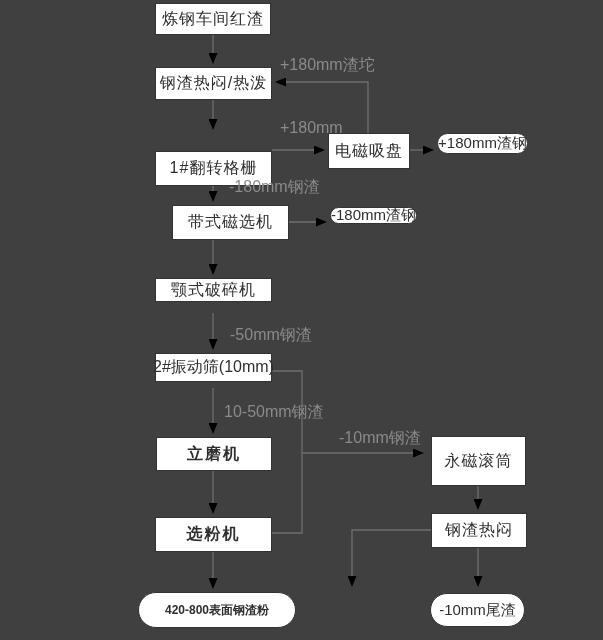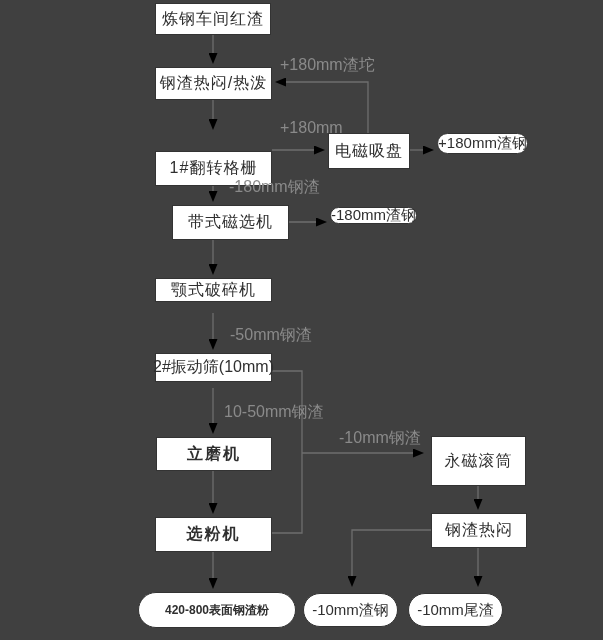--- a/index.html
+++ b/index.html
@@ -116,23 +116,22 @@
   <div class="node" style="left:431px; top:436px; width:95px; height:50px;">永磁滚筒</div>
 
   <div class="node" style="left:431px; top:513px; width:96px; height:35px;">钢渣热闷</div>
 
   <div class="node terminal" style="left:437px; top:133px; width:91px; height:21px;">+180mm渣钢</div>
 
   <div class="node terminal" style="left:330px; top:207px; width:87px; height:17px;">-180mm渣钢</div>
 
   <div class="node terminal bold" style="left:138px; top:592px; width:158px; height:36px;">420-800表面钢渣粉</div>
 
-  <div class="node terminal" style="left:303px; top:593px; width:95px; height:34px;">-10mm渣钢</div>
 
-  <div class="node terminal" style="left:408px; top:593px; width:95px; height:34px;">-10mm尾渣</div>
+  <div class="node terminal" style="left:430px; top:593px; width:95px; height:34px;">-10mm尾渣</div>
 
   <span class="edge-label" style="left:280px; top:55px;">+180mm渣坨</span>
 
   <span class="edge-label" style="left:280px; top:119px;">+180mm</span>
 
   <span class="edge-label" style="left:229px; top:177px;">-180mm钢渣</span>
 
   <span class="edge-label" style="left:230px; top:325px;">-50mm钢渣</span>
 
   <span class="edge-label" style="left:224px; top:402px;">10-50mm钢渣</span>

